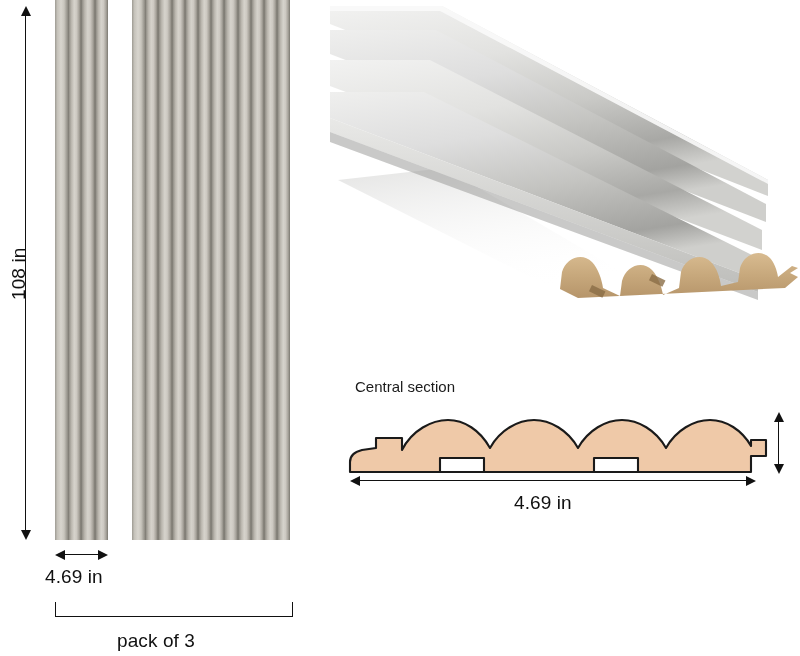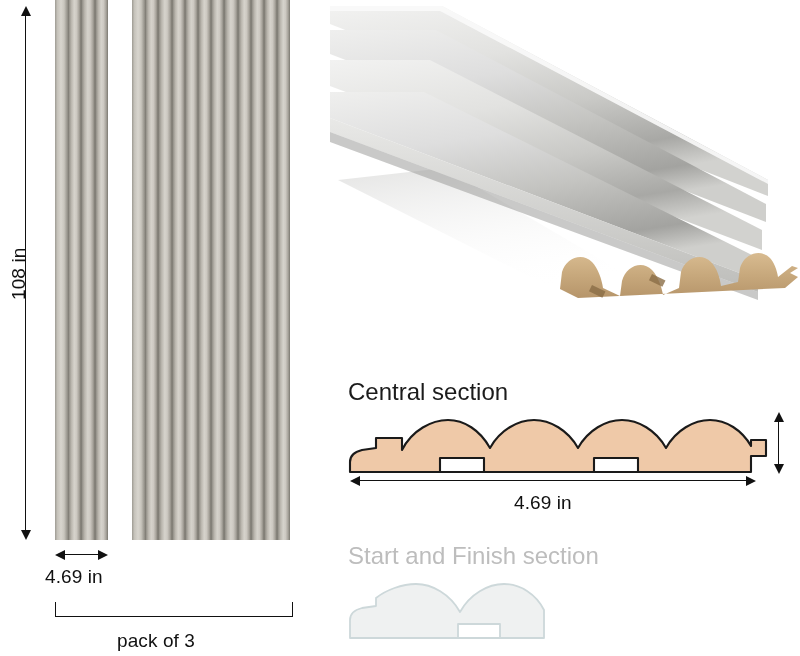--- a/index.html
+++ b/index.html
@@ -99,22 +99,23 @@
     border-left: 1.8px solid #111111;
     border-right: 1.8px solid #111111;
     border-bottom: 1.8px solid #111111;
   }
 
   
   #panel-render { left: 330px; top: 0px; width: 470px; height: 330px; }
 
   
   .section-title {
-    font-size: 24px;
+    font-size: 15px;
     white-space: nowrap;
+    margin-left: 7px;
   }
   .title-central { color: #1b1b1b; }
   .title-startfinish { color: #bdbdbd; }
 </style>
 </head>
 <body>
 
 <div class="stage">
 
   <div class="abs" id="left-elevation">
@@ -273,33 +274,14 @@
     <div class="abs dim-text" style="left:174px; top:120px;">4.69 in</div>
 
     <div class="abs" style="left:432px; top:40px; width:14px; height:62px;">
       <div class="arrow arrow-up" style="left:2px; top:0px;"></div>
       <div class="abs dim-line-v" style="left:6.2px; top:7px; height:48px;"></div>
       <div class="arrow arrow-down" style="left:2px; top:52px;"></div>
     </div>
     <div class="abs dim-text dim-text-vert" style="left:456px; top:100px;">0.62 in</div>
   </div>
 
-  <div class="abs" style="left:340px; top:538px; width:460px; height:118px;">
-
-    <div class="abs section-title title-startfinish" style="left:8px; top:4px;">Start and Finish section</div>
-
-    <svg class="abs" width="230" height="70" viewBox="0 0 230 70" style="left:8px; top:42px;">
-      <path d="M 2,58
-               L 2,40
-               C 2,34 6,30 14,28
-               L 28,26
-               L 28,18
-               C 38,10 54,4 68,4
-               C 84,4 102,14 112,32
-               C 122,14 140,4 156,4
-               C 172,4 188,14 196,30
-               L 196,58
-               L 2,58 Z
-               M 110,58 L 110,44 L 152,44 L 152,58 Z" fill="#eff1f1" stroke="#cdd8da" stroke-width="1.8" stroke-linejoin="round" fill-rule="evenodd"></path>
-    </svg>
-  </div>
 
 </div>
 
 </body></html>

